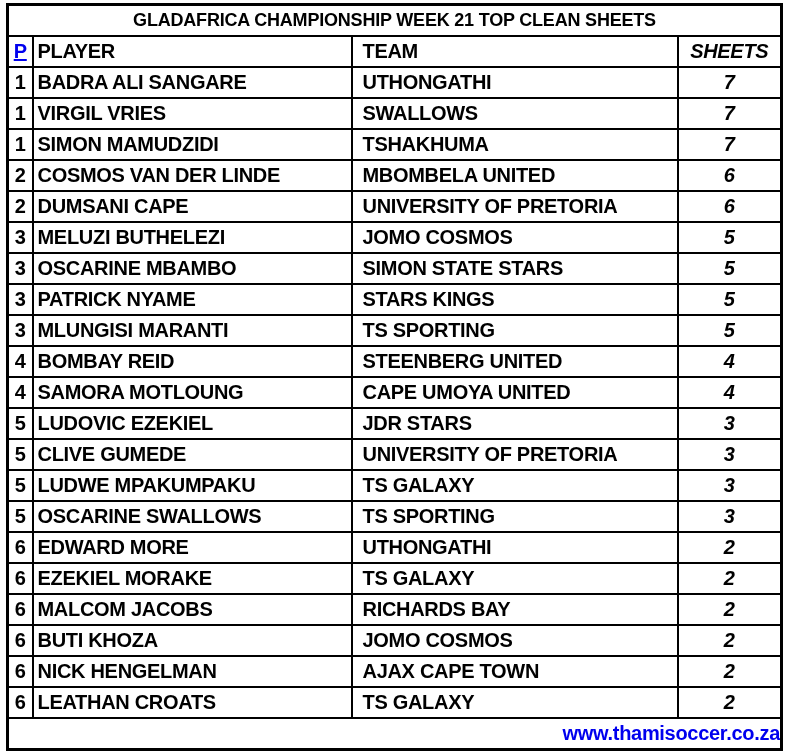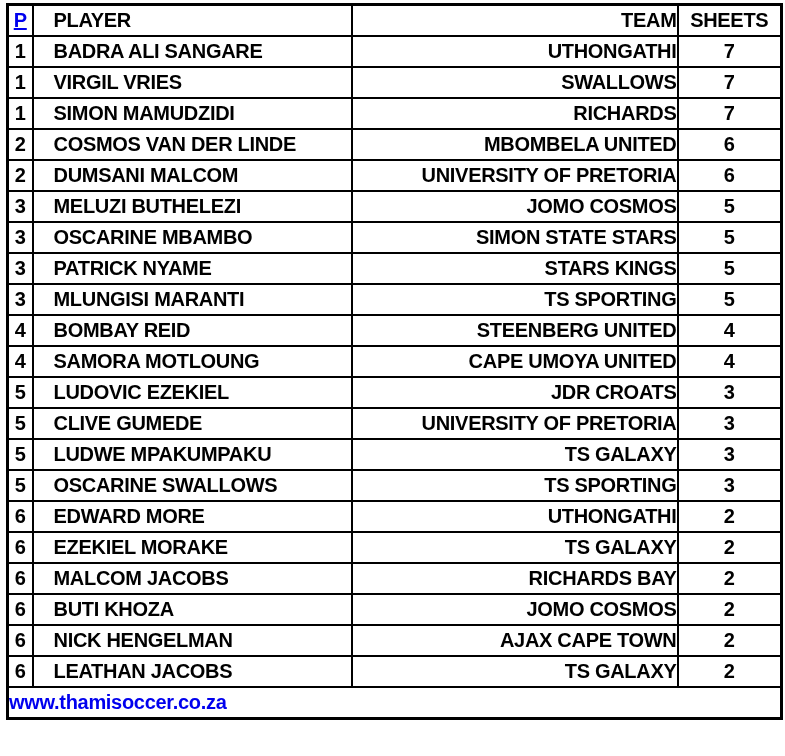--- a/index.html
+++ b/index.html
@@ -29,46 +29,49 @@
     white-space: nowrap;
     overflow: hidden;
     letter-spacing: -0.3px;
   }
   .title-cell {
     text-align: center;
     font-size: 18px;
     letter-spacing: -0.2px;
   }
   .pos    { text-align: center; }
-  .player { text-align: left; padding-left: 20px; }
-  .team   { text-align: right; padding-left: 0; margin-top: 41px; }
-  .sheets { text-align: center; }
+  .player { text-align: left; padding-left: 4px; }
+  .team   { text-align: left; padding-left: 10px; margin-top: 41px; }
+  .sheets { text-align: center; font-style: italic; }
   th.pos {
     color: var(--link-blue, #0000EE);
     text-decoration: underline;
     cursor: pointer;
   }
   .footer-cell {
-    text-align: left;
+    text-align: right;
     color: var(--link-blue, #0000EE);
     cursor: pointer;
   }
 </style>
 </head>
 <body>
 
 <table>
   <colgroup>
     <col style="width:25px">
     <col style="width:319px">
     <col style="width:326px">
     <col style="width:104px">
   </colgroup>
   <thead>
     <tr>
+      <td colspan="4" class="title-cell">GLADAFRICA CHAMPIONSHIP WEEK 21 TOP CLEAN SHEETS</td>
+    </tr>
+    <tr>
       <th class="pos">P</th>
       <th class="player">PLAYER</th>
       <th class="team">TEAM</th>
       <th class="sheets">SHEETS</th>
     </tr>
   </thead>
   <tbody>
   <tr>
     <td class="pos">1</td>
     <td class="player">BADRA ALI SANGARE</td>
@@ -79,34 +82,34 @@
   <tr>
     <td class="pos">1</td>
     <td class="player">VIRGIL VRIES</td>
     <td class="team">SWALLOWS</td>
     <td class="sheets">7</td>
   </tr>
 
   <tr>
     <td class="pos">1</td>
     <td class="player">SIMON MAMUDZIDI</td>
-    <td class="team">RICHARDS</td>
+    <td class="team">TSHAKHUMA</td>
     <td class="sheets">7</td>
   </tr>
 
   <tr>
     <td class="pos">2</td>
     <td class="player">COSMOS VAN DER LINDE</td>
     <td class="team">MBOMBELA UNITED</td>
     <td class="sheets">6</td>
   </tr>
 
   <tr>
     <td class="pos">2</td>
-    <td class="player">DUMSANI MALCOM</td>
+    <td class="player">DUMSANI CAPE</td>
     <td class="team">UNIVERSITY OF PRETORIA</td>
     <td class="sheets">6</td>
   </tr>
 
   <tr>
     <td class="pos">3</td>
     <td class="player">MELUZI BUTHELEZI</td>
     <td class="team">JOMO COSMOS</td>
     <td class="sheets">5</td>
   </tr>
@@ -142,21 +145,21 @@
   <tr>
     <td class="pos">4</td>
     <td class="player">SAMORA MOTLOUNG</td>
     <td class="team">CAPE UMOYA UNITED</td>
     <td class="sheets">4</td>
   </tr>
 
   <tr>
     <td class="pos">5</td>
     <td class="player">LUDOVIC EZEKIEL</td>
-    <td class="team">JDR CROATS</td>
+    <td class="team">JDR STARS</td>
     <td class="sheets">3</td>
   </tr>
 
   <tr>
     <td class="pos">5</td>
     <td class="player">CLIVE GUMEDE</td>
     <td class="team">UNIVERSITY OF PRETORIA</td>
     <td class="sheets">3</td>
   </tr>
 
@@ -204,21 +207,21 @@
 
   <tr>
     <td class="pos">6</td>
     <td class="player">NICK HENGELMAN</td>
     <td class="team">AJAX CAPE TOWN</td>
     <td class="sheets">2</td>
   </tr>
 
   <tr>
     <td class="pos">6</td>
-    <td class="player">LEATHAN JACOBS</td>
+    <td class="player">LEATHAN CROATS</td>
     <td class="team">TS GALAXY</td>
     <td class="sheets">2</td>
   </tr>
 </tbody>
   <tfoot>
     <tr>
       <td colspan="4" class="footer-cell">www.thamisoccer.co.za</td>
     </tr>
   </tfoot>
 </table>

